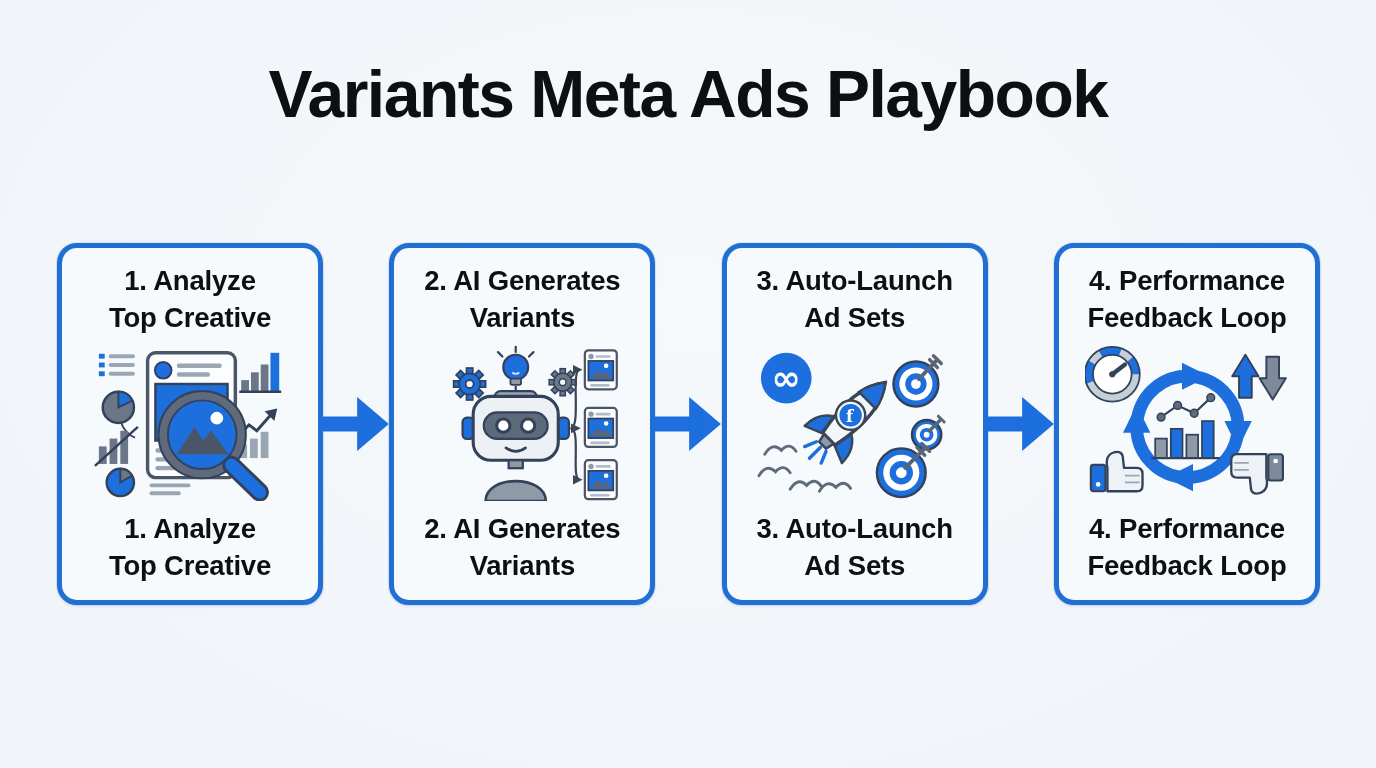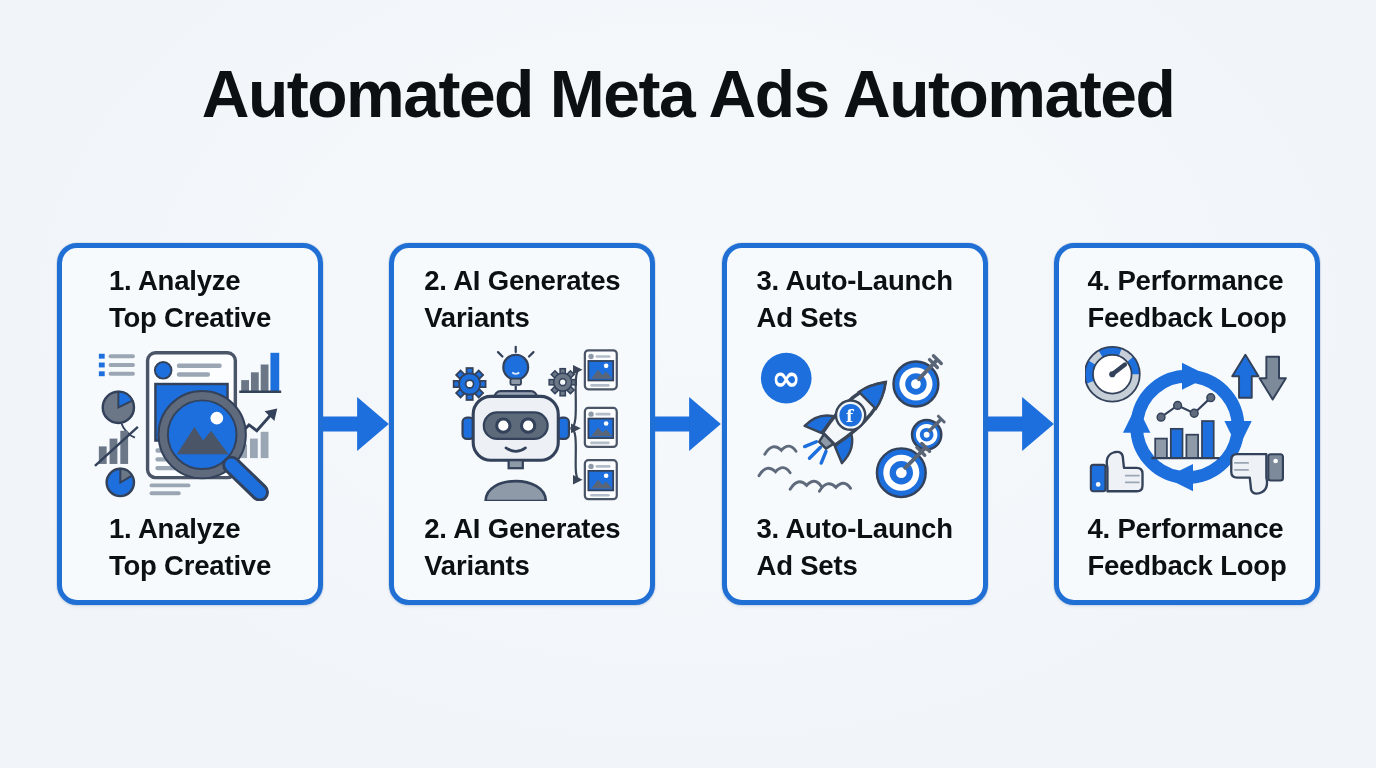--- a/index.html
+++ b/index.html
@@ -9,34 +9,34 @@
   *{margin:0;padding:0;box-sizing:border-box}
   html,body{width:1376px;height:768px;overflow:hidden}
   body{background:var(--bg);font-family:"Liberation Sans","DejaVu Sans",sans-serif}
   .canvas{position:relative;width:1376px;height:768px;background:radial-gradient(ellipse at 50% 40%, #f6f9fc 0%, var(--bg) 75%)}
   .title{position:absolute;top:56px;left:0;right:0;text-align:center;
          font-size:66px;font-weight:bold;letter-spacing:-1.5px;color:var(--text)}
   .flow{position:absolute;top:243px;left:57px;width:1263px;height:362px;display:flex;align-items:stretch}
   .step{flex:0 0 266px;width:266px;border:5px solid var(--border-blue);border-radius:20px;
         background:var(--box-bg);display:flex;flex-direction:column;align-items:center;
         padding:14px 6px 16px;box-shadow:0 0 0 1px rgba(25,70,140,.10),0 2px 3px rgba(25,70,140,.08)}
-  .lbl{font-size:27.5px;font-weight:bold;line-height:37px;text-align:left;
+  .lbl{font-size:27.5px;font-weight:bold;line-height:37px;text-align:center;
        color:var(--text);letter-spacing:-.2px}
   .lbl span{display:block;white-space:nowrap}
   .icon{flex:1;display:flex;align-items:center;justify-content:center;width:100%;min-height:0}
   .icon svg{height:156px;width:auto;max-width:96%}
   .conn{flex:1 1 auto;display:flex;align-items:center;justify-content:center}
   .conn svg{width:100%;height:62px;display:block}
 </style>
 </head>
 <body>
 
 <div class="canvas">
 
-  <h1 class="title">Automated Meta Ads Automated</h1>
+  <h1 class="title">Variants Meta Ads Playbook</h1>
 
   <div class="flow">
 
     <section class="step">
       <div class="lbl">
         <span>1. Analyze</span>
         <span>Top Creative</span>
       </div>
       <div class="icon">
         <svg viewBox="0 0 200 160" aria-hidden="true">

